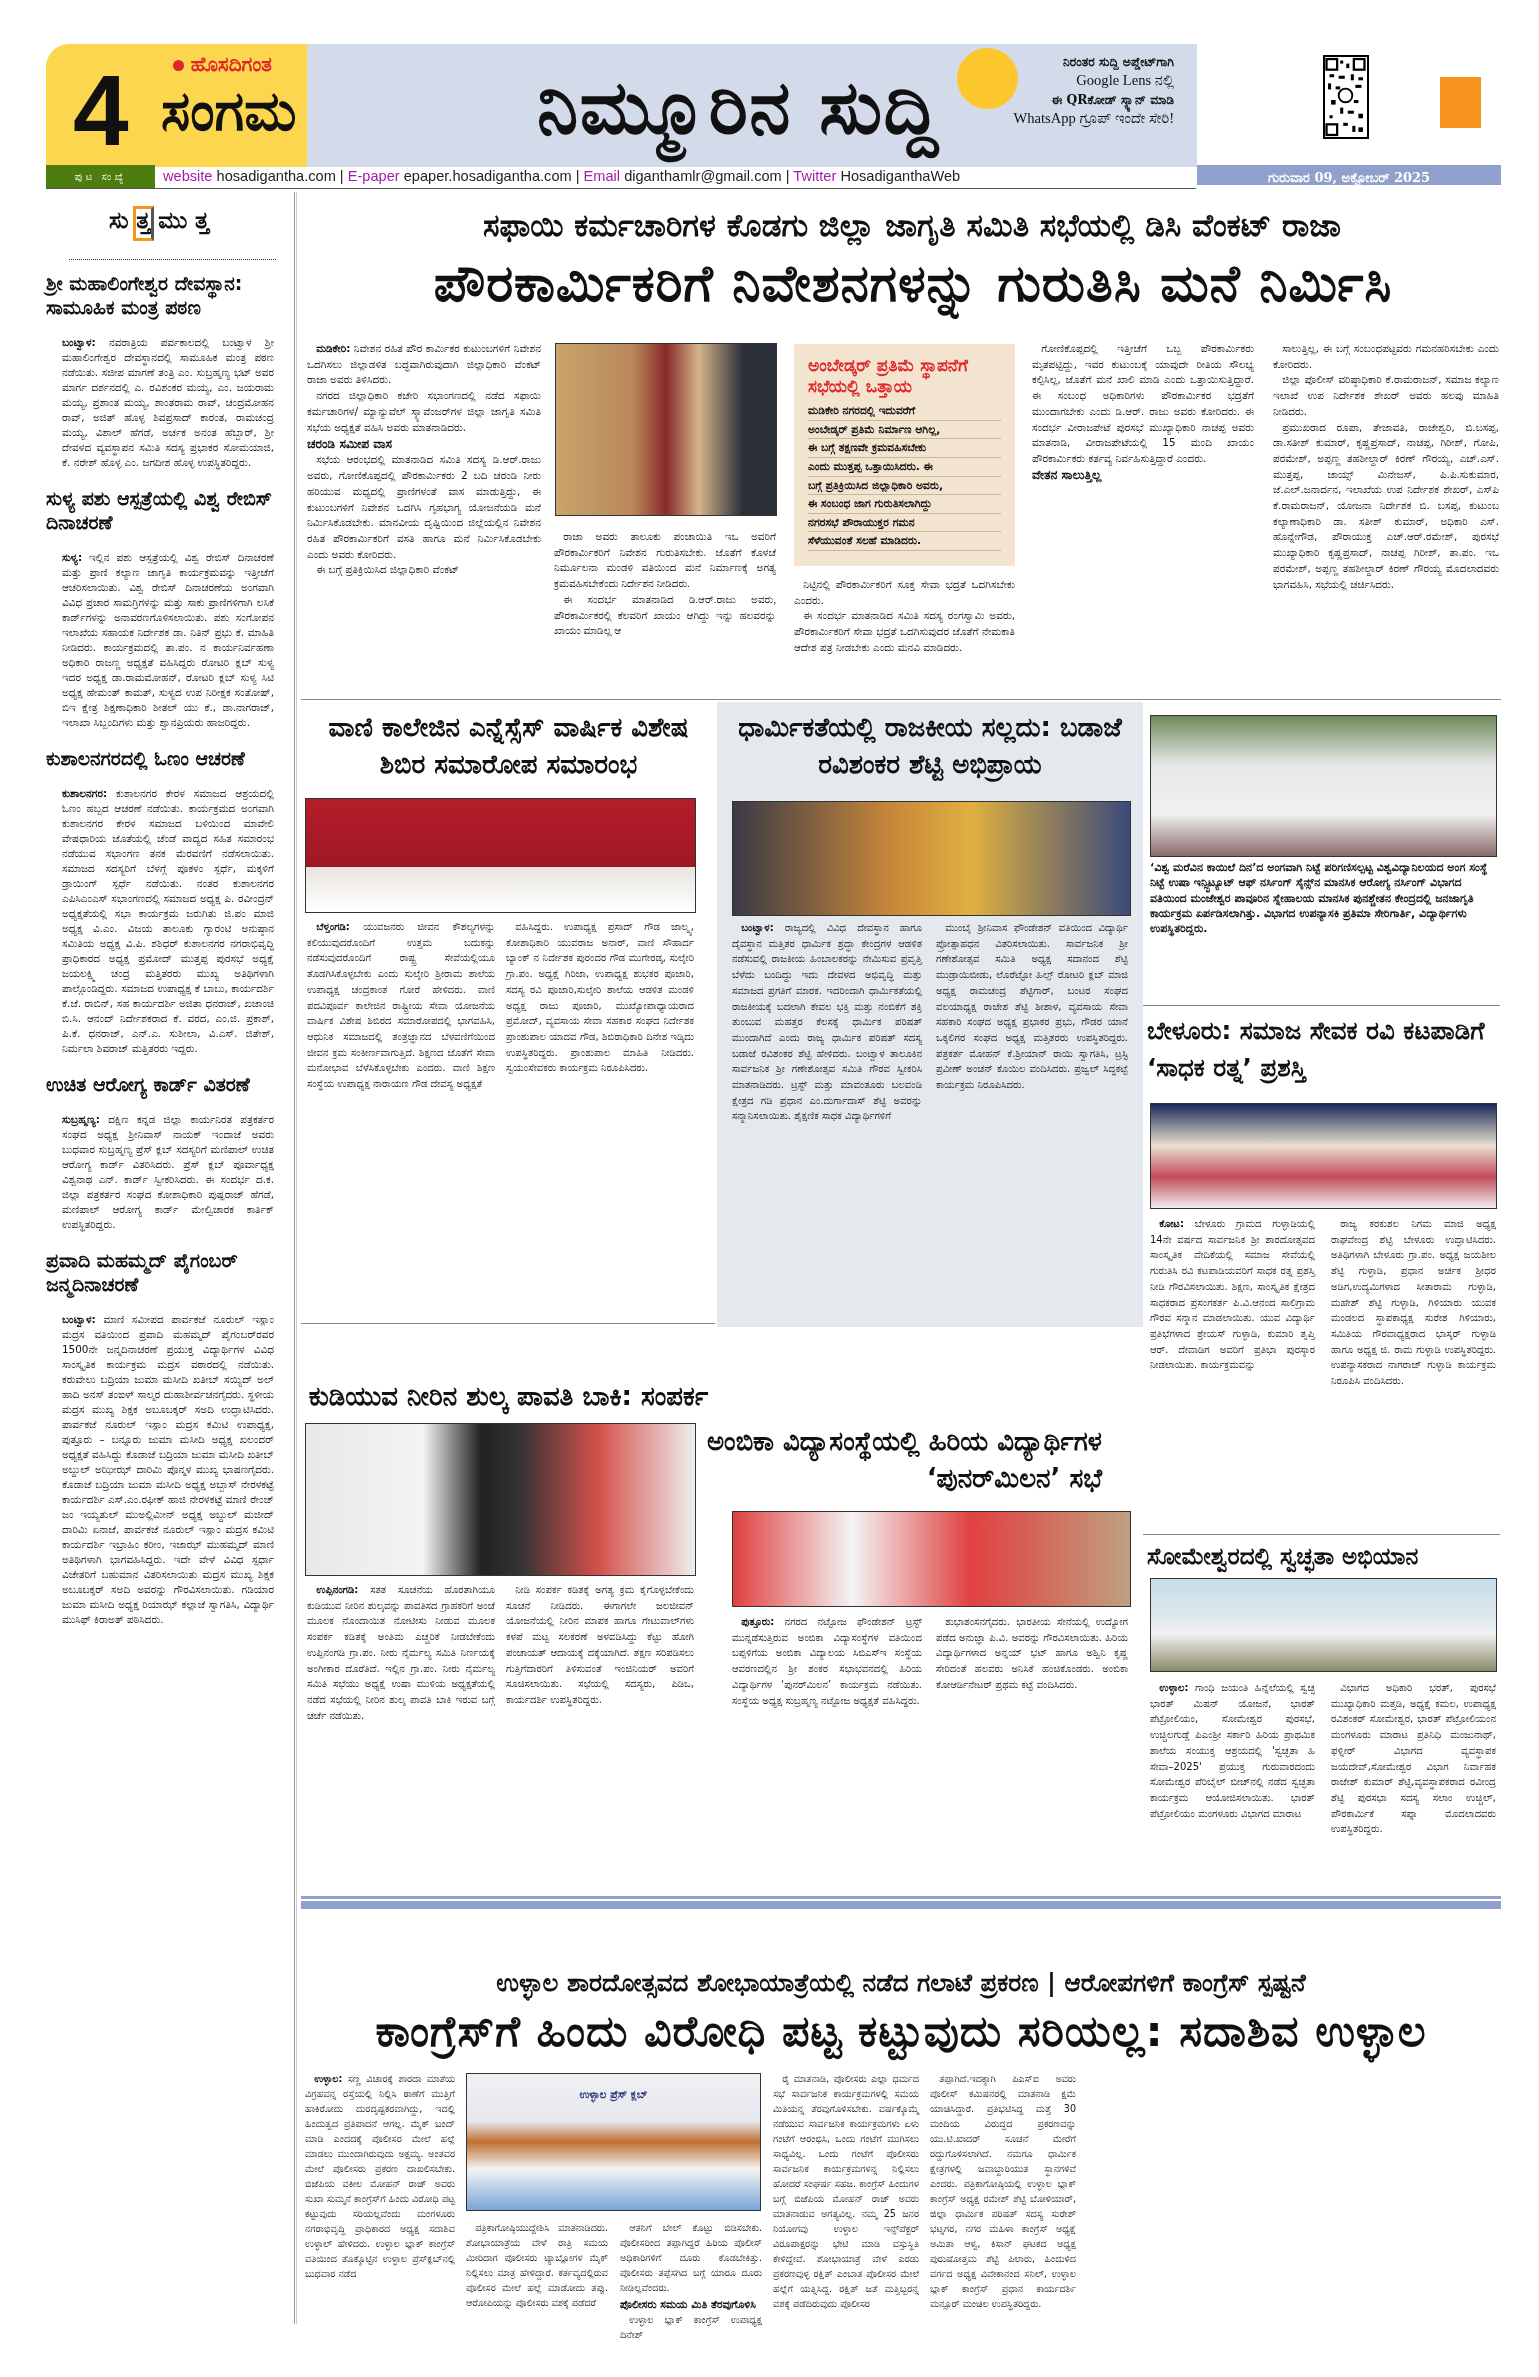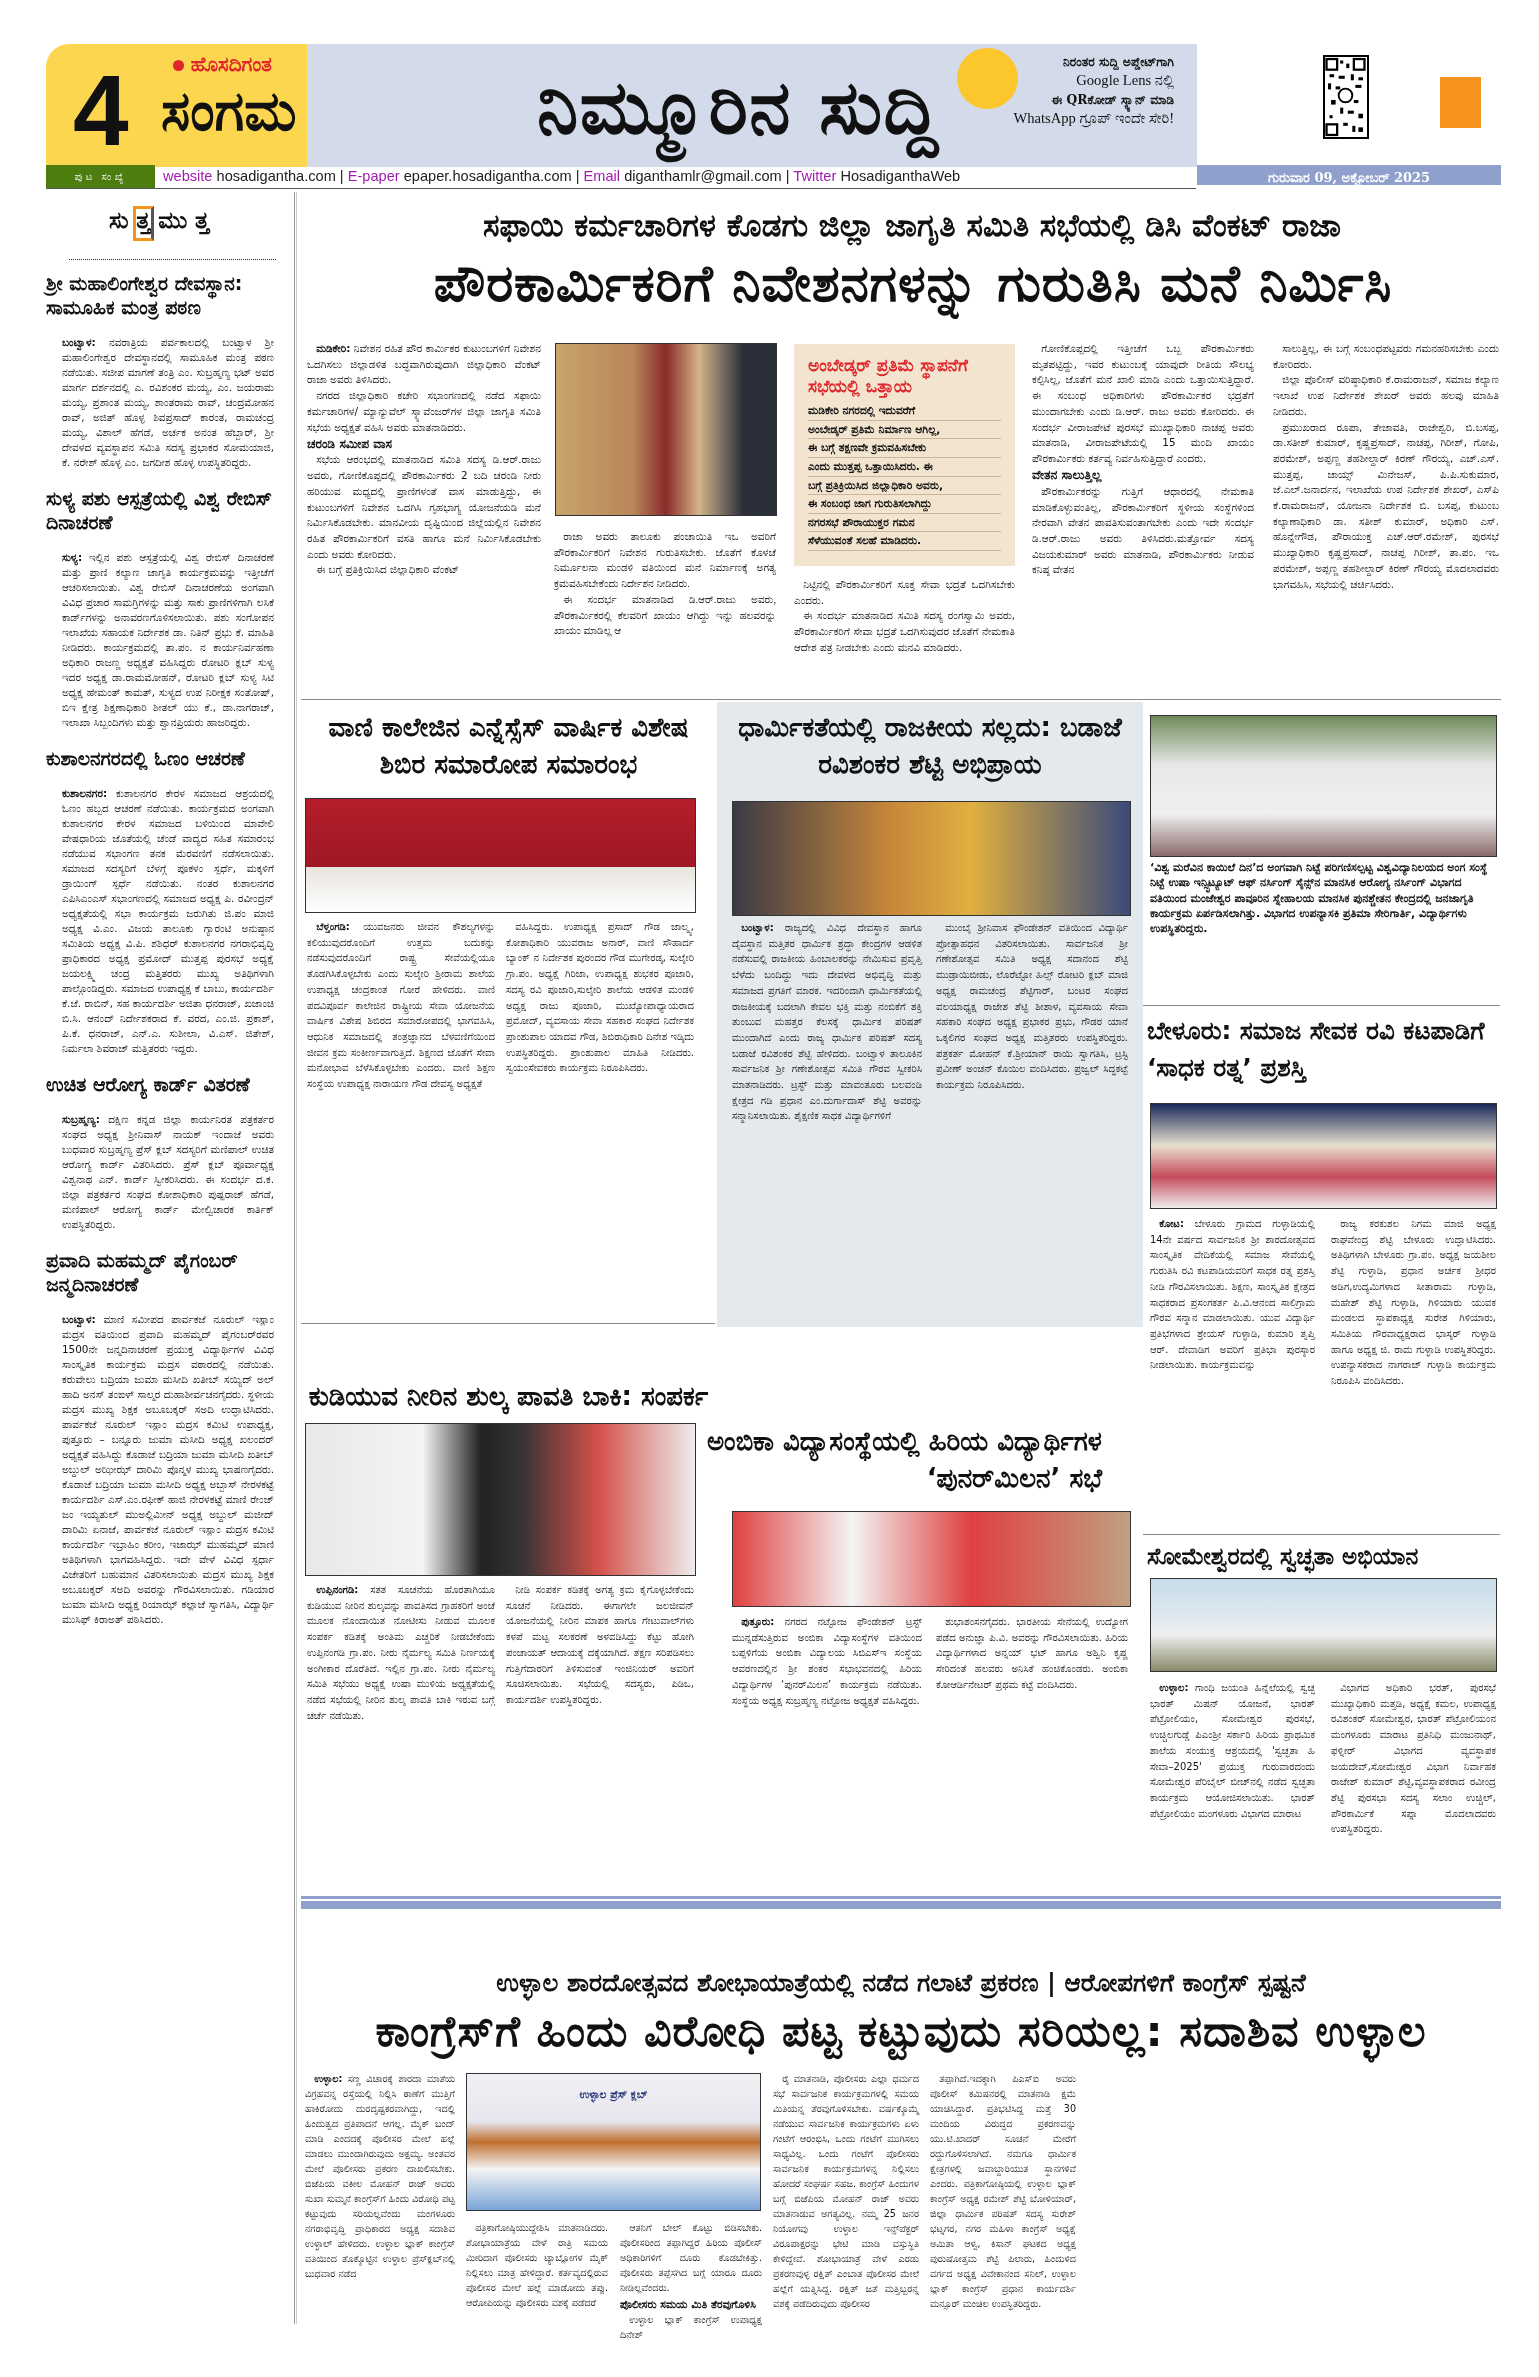--- a/index.html
+++ b/index.html
@@ -163,21 +163,20 @@
   <p>ನಗರಸಭೆ ಪೌರಾಯುಕ್ತರ ಗಮನ</p>
   <p>ಸೆಳೆಯುವಂತೆ ಸಲಹೆ ಮಾಡಿದರು.</p>
 </div>
 <div class="abs col" style="left:794px;top:577px;width:221px;">
   <p>ನಿಟ್ಟಿನಲ್ಲಿ ಪೌರಕಾರ್ಮಿಕರಿಗೆ ಸೂಕ್ತ ಸೇವಾ ಭದ್ರತೆ ಒದಗಿಸಬೇಕು ಎಂದರು.</p>
   <p>ಈ ಸಂದರ್ಭ ಮಾತನಾಡಿದ ಸಮಿತಿ ಸದಸ್ಯ ರಂಗಸ್ವಾಮಿ ಅವರು, ಪೌರಕಾರ್ಮಿಕರಿಗೆ ಸೇವಾ ಭದ್ರತೆ ಒದಗಿಸುವುದರ ಜೊತೆಗೆ ನೇಮಕಾತಿ ಆದೇಶ ಪತ್ರ ನೀಡಬೇಕು ಎಂದು ಮನವಿ ಮಾಡಿದರು.</p>
 </div>
 <div class="abs col" style="left:1032px;top:341px;width:222px;">
   <p>ಗೋಣಿಕೊಪ್ಪದಲ್ಲಿ ಇತ್ತೀಚೆಗೆ ಒಬ್ಬ ಪೌರಕಾರ್ಮಿಕರು ಮೃತಪಟ್ಟಿದ್ದು, ಇವರ ಕುಟುಂಬಕ್ಕೆ ಯಾವುದೇ ರೀತಿಯ ಸೌಲಭ್ಯ ಕಲ್ಪಿಸಿಲ್ಲ, ಜೊತೆಗೆ ಮನೆ ಖಾಲಿ ಮಾಡಿ ಎಂದು ಒತ್ತಾಯಿಸುತ್ತಿದ್ದಾರೆ. ಈ ಸಂಬಂಧ ಅಧಿಕಾರಿಗಳು ಪೌರಕಾರ್ಮಿಕರ ಭದ್ರತೆಗೆ ಮುಂದಾಗಬೇಕು ಎಂದು ಡಿ.ಆರ್. ರಾಜು ಅವರು ಕೋರಿದರು. ಈ ಸಂದರ್ಭ ವೀರಾಜಪೇಟೆ ಪುರಸಭೆ ಮುಖ್ಯಾಧಿಕಾರಿ ನಾಚಪ್ಪ ಅವರು ಮಾತನಾಡಿ, ವೀರಾಜಪೇಟೆಯಲ್ಲಿ 15 ಮಂದಿ ಖಾಯಂ ಪೌರಕಾರ್ಮಿಕರು ಕರ್ತವ್ಯ ನಿರ್ವಹಿಸುತ್ತಿದ್ದಾರೆ ಎಂದರು.</p>
   <p class="sub">ವೇತನ ಸಾಲುತ್ತಿಲ್ಲ</p>
-  <p>ಪೌರಕಾರ್ಮಿಕರನ್ನು ಗುತ್ತಿಗೆ ಆಧಾರದಲ್ಲಿ ನೇಮಕಾತಿ ಮಾಡಿಕೊಳ್ಳುವಂತಿಲ್ಲ, ಪೌರಕಾರ್ಮಿಕರಿಗೆ ಸ್ಥಳೀಯ ಸಂಸ್ಥೆಗಳಿಂದ ನೇರವಾಗಿ ವೇತನ ಪಾವತಿಸುವಂತಾಗಬೇಕು ಎಂದು ಇದೇ ಸಂದರ್ಭ ಡಿ.ಆರ್.ರಾಜು ಅವರು ತಿಳಿಸಿದರು.ಮತ್ತೋರ್ವ ಸದಸ್ಯ ವಿಜಯಕುಮಾರ್ ಅವರು ಮಾತನಾಡಿ, ಪೌರಕಾರ್ಮಿಕರು ನೀಡುವ ಕನಿಷ್ಠ ವೇತನ</p>
 </div>
 <div class="abs col" style="left:1273px;top:341px;width:226px;">
   <p>ಸಾಲುತ್ತಿಲ್ಲ, ಈ ಬಗ್ಗೆ ಸಂಬಂಧಪಟ್ಟವರು ಗಮನಹರಿಸಬೇಕು ಎಂದು ಕೋರಿದರು.</p>
   <p>ಜಿಲ್ಲಾ ಪೊಲೀಸ್ ವರಿಷ್ಠಾಧಿಕಾರಿ ಕೆ.ರಾಮರಾಜನ್, ಸಮಾಜ ಕಲ್ಯಾಣ ಇಲಾಖೆ ಉಪ ನಿರ್ದೇಶಕ ಶೇಖರ್ ಅವರು ಹಲವು ಮಾಹಿತಿ ನೀಡಿದರು.</p>
   <p>ಪ್ರಮುಖರಾದ ರೂಪಾ, ತೇಜಾವತಿ, ರಾಜೇಶ್ವರಿ, ಬಿ.ಬಸಪ್ಪ, ಡಾ.ಸತೀಶ್ ಕುಮಾರ್, ಕೃಷ್ಣಪ್ರಸಾದ್, ನಾಚಪ್ಪ, ಗಿರೀಶ್, ಗೋಪಿ, ಪರಮೇಶ್, ಅಪ್ಪಣ್ಣ ತಹಶೀಲ್ದಾರ್ ಕಿರಣ್ ಗೌರಯ್ಯ, ಎಚ್.ಎಸ್. ಮುತ್ತಪ್ಪ, ಜಾಯ್ಸ್ ಮಿನೇಜಸ್, ಪಿ.ಪಿ.ಸುಕುಮಾರ, ಜೆ.ಎಲ್.ಜನಾರ್ದನ, ಇಲಾಖೆಯ ಉಪ ನಿರ್ದೇಶಕ ಶೇಖರ್, ಎಸ್‌ಪಿ ಕೆ.ರಾಮರಾಜನ್, ಯೋಜನಾ ನಿರ್ದೇಶಕ ಬಿ. ಬಸಪ್ಪ, ಕುಟುಂಬ ಕಲ್ಯಾಣಾಧಿಕಾರಿ ಡಾ. ಸತೀಶ್ ಕುಮಾರ್, ಅಧಿಕಾರಿ ಎಸ್. ಹೊನ್ನೇಗೌಡ, ಪೌರಾಯುಕ್ತ ಎಚ್.ಆರ್.ರಮೇಶ್, ಪುರಸಭೆ ಮುಖ್ಯಾಧಿಕಾರಿ ಕೃಷ್ಣಪ್ರಸಾದ್, ನಾಚಪ್ಪ ಗಿರೀಶ್, ತಾ.ಪಂ. ಇಒ ಪರಮೇಶ್, ಅಪ್ಪಣ್ಣ ತಹಶೀಲ್ದಾರ್ ಕಿರಣ್ ಗೌರಯ್ಯ ಮೊದಲಾದವರು ಭಾಗವಹಿಸಿ, ಸಭೆಯಲ್ಲಿ ಚರ್ಚಿಸಿದರು.</p>
 </div>
 
 <div class="abs hsep" style="left:301px;top:699px;width:1200px;"></div>
 
 <div class="abs sec-h" style="left:307px;top:709px;width:403px;">ವಾಣಿ ಕಾಲೇಜಿನ ಎನ್ನೆಸ್ಸೆಸ್ ವಾರ್ಷಿಕ ವಿಶೇಷ ಶಿಬಿರ ಸಮಾರೋಪ ಸಮಾರಂಭ</div>

